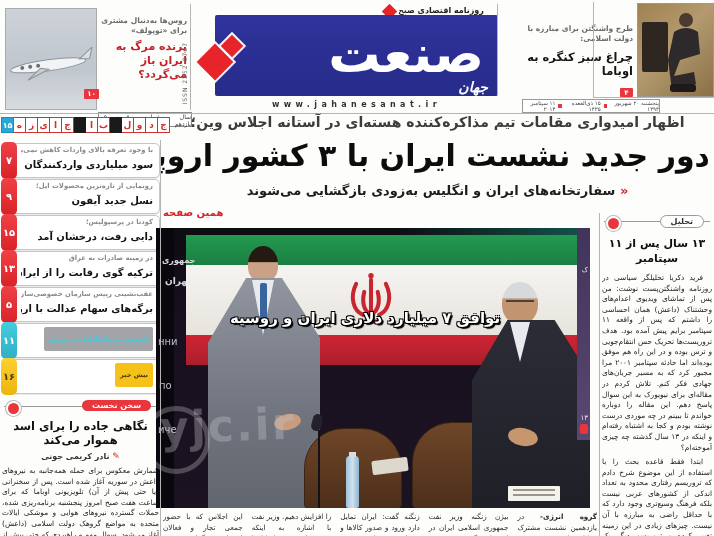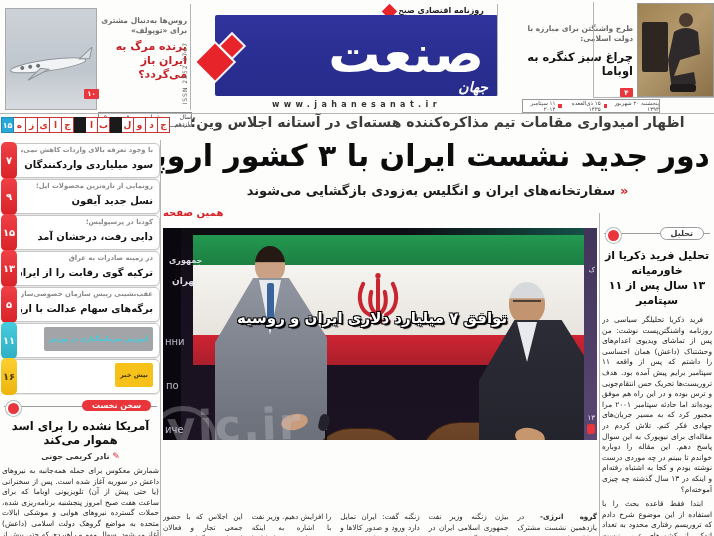--- a/index.html
+++ b/index.html
@@ -70,21 +70,21 @@
   .editorial .byline{margin-top:4px;text-align:center;font-size:8px;font-weight:bold;color:#333;}
   .editorial .pen{color:#d71f26;font-size:9px;}
   .bodytxt{font-size:7.4px;line-height:10.6px;text-align:justify;color:#232323;}
   .editorial .bodytxt{margin-top:5px;height:78px;overflow:hidden;}
   
   .analysis{left:602px;top:215px;width:110px;height:321px;overflow:hidden;}
   .analysis .ttl{margin-top:8px;text-align:center;font-size:11px;font-weight:900;line-height:15px;color:#101010;}
   .analysis .bodytxt{margin-top:7px;}
   .analysis .bodytxt p{margin:0 0 4px;text-indent:9px;}
   
-  .photo{left:163px;top:228px;width:434px;height:212px;background:linear-gradient(180deg,#0e0b12,#181020 35%,#1c1322);overflow:hidden;}
+  .photo{left:156px;top:228px;width:434px;height:280px;background:linear-gradient(180deg,#0e0b12,#181020 35%,#1c1322);overflow:hidden;}
   .ph-topband{position:absolute;left:0;right:0;top:0;height:9px;background:linear-gradient(90deg,#0d0d12 55%,#14554a 100%);}
   .flag-green{position:absolute;left:30px;right:12px;top:7px;height:30px;background:linear-gradient(180deg,#239950,#1c7f43);}
   .flag-white{position:absolute;left:30px;right:12px;top:37px;height:70px;background:linear-gradient(180deg,#f6f4f0,#e7e4de);}
   .flag-red{position:absolute;left:30px;right:12px;top:107px;height:30px;background:linear-gradient(180deg,#cf2433,#aa1f2b);}
   .emblem{position:absolute;left:188px;top:42px;}
   .ph-leftcol{position:absolute;left:0;top:0;bottom:0;width:18px;background:#0a070e;}
   .rus{position:absolute;color:#ddd8e8;font-size:10px;direction:ltr;opacity:.85;}
   .fa-bg{position:absolute;color:#efeaf5;font-weight:bold;opacity:.9;}
   .purple{position:absolute;right:0;top:0;width:13px;height:212px;background:linear-gradient(180deg,#41345a,#5a4872);}
   .purple span{position:absolute;right:2px;color:#efeaf5;font-size:7px;}
@@ -257,21 +257,21 @@
     <div class="body"><span class="kickbar bar-yellow">نیش خبر</span>
       <div class="ttl">روحانی احمدی‌نژاد بازی در آورد!</div></div>
   </div>
 
   <div class="abs editorial">
     <div class="sechead" style="position:relative;">
       <div class="line"></div>
       <div class="dot"></div>
       <div class="pill pill-red">سخن نخست</div>
     </div>
-    <div class="ttl">آمریکا نشده را برای اسد هموار می‌کند</div>
+    <div class="ttl">نگاهی جاده را برای اسد هموار می‌کند</div>
     <div class="byline"><span class="pen">✎</span> <span>نادر کریمی جونی</span></div>
     <div class="bodytxt">شمارش معکوس برای حمله همه‌جانبه به نیروهای داعش در سوریه آغاز شده است. پس از سخنرانی (یا حتی پیش از آن) تلویزیونی اوباما که برای ساعت هفت صبح امروز پنجشنبه برنامه‌ریزی شده، حملات گسترده نیروهای هوایی و موشکی ایالات متحده به مواضع گروهک دولت اسلامی (داعش) آغاز می‌شود. سوال مهم و راهبردی که حتی پیش از حمله ایالات متحده به مواضع داعش در سوریه مطرح شده هدف این حمله است. به راستی می‌توان پرسید آیا حمله آمریکا به داعش سبب استحکام دولت اسد یا سقوط دولت سوریه می‌شود؟ اگر دولت بشار اسد در سوریه باقی بماند آیا دولت آمریکا به این پرسش پاسخ مثبت و مناسبی خواهد داد و دوستان و دشمنان همکاری‌اش را مطمئن می‌کند؟ بسیاری از تحلیلگران اطمینان دارند که باقی گذاشتن دولت</div>
   </div>
 
   <div class="abs photo">
     <div class="ph-topband"></div>
     <div class="flag-green"></div>
     <div class="flag-white"></div>
     <div class="flag-red"></div>
     <svg class="emblem" width="54" height="60" viewBox="0 0 40 44">
@@ -332,27 +332,26 @@
 
   <div class="abs caps">
     <div class="col"><b>گروه انرژی-</b> <span>در یازدهمین نشست مشترک همکاری‌های</span></div>
     <div class="col"><span>بیژن زنگنه وزیر نفت جمهوری اسلامی ایران در این جلسه گفت:</span></div>
     <div class="col"><span>زنگنه گفت: ایران تمایل دارد ورود و صدور کالاها و خدمات، محصولات</span></div>
     <div class="col"><span>را افزایش دهیم. وزیر نفت با اشاره به اینکه خوشبختانه همه سازوکارها در</span></div>
     <div class="col"><span>این اجلاس که با حضور جمعی تجار و فعالان اقتصادی برگزار می‌شد، گفت: ۴۰</span></div>
   </div>
 
   <div class="abs analysis">
-    <div class="sechead" style="position:relative;margin-top:12px;">
+    <div class="sechead" style="position:relative;">
       <div class="line"></div>
       <div class="dot"></div>
       <div class="pill pill-outline">تحلیل</div>
     </div>
     <div class="ttl">
-      <div>تحلیل فرید ذکریا از خاورمیانه</div>
       <div>۱۳ سال پس از ۱۱ سپتامبر</div>
     </div>
     <div class="bodytxt">
       <p>فرید ذکریا تحلیلگر سیاسی در روزنامه واشنگتن‌پست نوشت: من پس از تماشای ویدیوی اعدام‌های وحشتناک (داعش) همان احساسی را داشتم که پس از واقعه ۱۱ سپتامبر برایم پیش آمده بود. هدف تروریست‌ها تحریک حس انتقام‌جویی و ترس بوده و در این راه هم موفق بوده‌اند اما حادثه سپتامبر ۲۰۰۱ مرا مجبور کرد که به مسیر جریان‌های جهادی فکر کنم. تلاش کردم در مقاله‌ای برای نیویورک به این سوال پاسخ دهم. این مقاله را دوباره خواندم تا ببینم در چه موردی درست نوشته بودم و کجا به اشتباه رفته‌ام و اینکه در ۱۳ سال گذشته چه چیزی آموخته‌ام؟</p>
       <p>ابتدا فقط قاعده بحث را با استفاده از این موضوع شرح دادم که تروریسم رفتاری محدود به تعداد اندکی از کشورهای عربی نیست بلکه فرهنگ وسیع‌تری وجود دارد که با حداقل راضی به مبارزه با آن نیست. چیزهای زیادی در این زمینه تغییر کرده و تروریسم دیگر یک مشکل اسلام نیست بلکه یک مشکل عربی است. در اوایل دهه ۲۰۰۰ به خاطر رشته‌ای از حملات تروریستی پس از ۱۱ سپتامبر بزرگ‌ترین نگرانی ما بود اما با همه گذشته جهاد و حتی بنیادگرایی اسلامی عملکرد خوبی در اندونزی بزرگ‌ترین کشور مسلمان دنیا نداشته است. با نگاهی به هند می‌بینید که آن کشور در کنار مرزهای ناآرام طالبان در پاکستان قرار دارد اما تعداد خیلی اندکی از ۱۹۵ میلیون مسلمان آن عضو القاعده هستند. مجاهدان برای جذب مسلمانان هند تلاش کرده ولی تا به امروز چندان موفق نشده‌اند.</p>
 
     </div>
   </div>
 
   <div class="abs rule" style="left:160px;top:140px;width:1px;height:396px;"></div>

